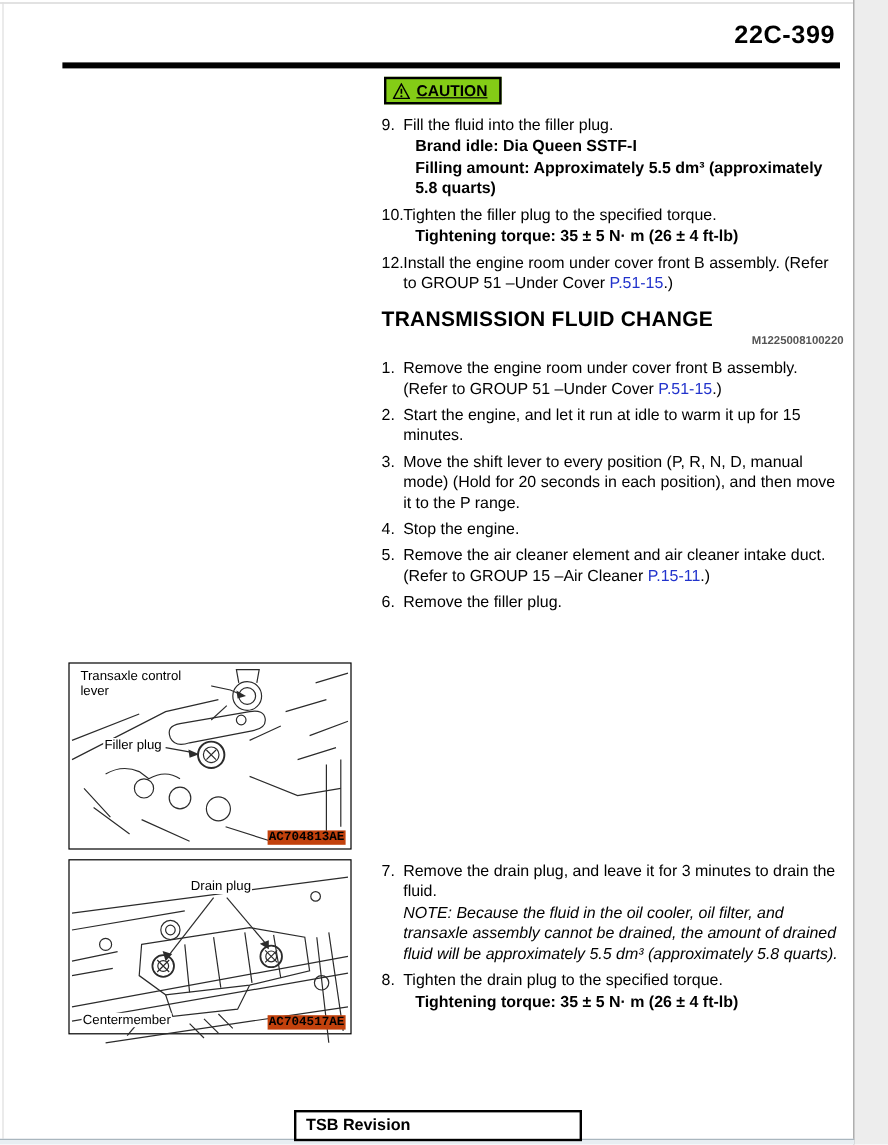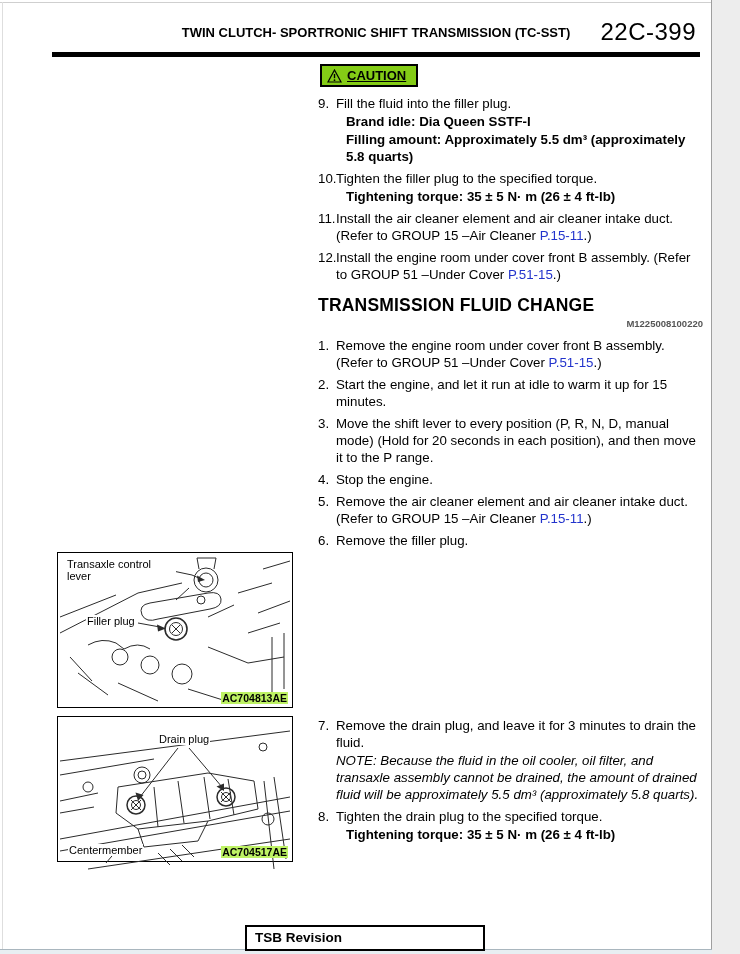--- a/index.html
+++ b/index.html
@@ -7,21 +7,21 @@
         font-family:"Liberation Sans", sans-serif;color:#000;}
   
   .edge-top{position:absolute;left:0;top:2px;width:740px;height:1px;background:#cfcfcf;}
   .edge-left{position:absolute;left:2px;top:2px;width:1px;height:947px;background:#dedede;}
   .edge-right-strip{position:absolute;left:711px;top:0;width:29px;height:954px;background:#ededed;border-left:1px solid #9f9f9f;box-sizing:border-box;}
   .edge-bottom-strip{position:absolute;left:0;top:949px;width:712px;height:5px;background:#e8eef2;border-top:1px solid #a9b6be;box-sizing:border-box;}
 
   
   .hdr-titles{position:absolute;left:52px;top:26px;width:648px;text-align:center;
               font-weight:bold;font-size:13px;line-height:13px;}
-  .hdr-pagenum{position:absolute;right:44px;top:18px;font-weight:normal;font-size:24px;letter-spacing:.5px;}
+  .hdr-pagenum{position:absolute;right:44px;top:18px;font-weight:bold;font-size:21px;letter-spacing:.5px;}
   .hdr-rule{position:absolute;left:52px;top:52px;width:648px;height:5px;background:#000;}
 
   
   .col{position:absolute;left:318px;width:387px;font-size:13.3px;line-height:17px;}
   .col-top{top:64px;}
   .col-drain{top:717px;}
 
   .caution-box{display:inline-flex;align-items:center;gap:5px;border:2px solid #000;
                background:#84cc16;padding:1px 10px 1px 5px;font-weight:bold;font-size:13px;
                margin:0 0 3px 2px;text-decoration:underline;}
@@ -37,37 +37,36 @@
 
   .sec-heading{margin:14px 0 0 0;font-size:17.5px;font-weight:bold;letter-spacing:.2px;}
   .sec-code{text-align:right;font-size:9.5px;font-weight:bold;color:#555;margin:1px 2px 2px 0;}
 
   
   .fig{position:absolute;left:57px;width:236px;border:1px solid #000;background:#fff;box-sizing:border-box;}
   #fig1{top:552px;height:156px;padding-left:24px;}
   #fig2{top:716px;height:146px;}
   .fig svg{position:absolute;left:0;top:0;}
   .fig-label{position:absolute;font-size:11px;line-height:12px;background:#fff;padding:0 1px;}
-  .fig-code{position:absolute;right:4px;bottom:3px;font-size:10.5px;font-weight:bold;background:#bef264;padding:0 1px;}
+  .fig-code{position:absolute;right:4px;bottom:3px;font-size:10.5px;font-weight:bold;background:#c2410c;padding:0 1px;font-family:Liberation Mono, monospace;}
 
   
   .tsb-box{position:absolute;left:245px;top:925px;width:240px;height:26px;border:2px solid #000;
            box-sizing:border-box;font-weight:bold;font-size:13.5px;line-height:22px;padding-left:8px;background:#fff;}
 </style>
 </head>
 <body>
 
 <div id="page">
   <div class="edge-top"></div>
   <div class="edge-left"></div>
   <div class="edge-right-strip"></div>
   <div class="edge-bottom-strip"></div>
 
   <div class="hdr-titles">
-    <div>TWIN CLUTCH- SPORTRONIC SHIFT TRANSMISSION (TC-SST)</div>
   </div>
   <div class="hdr-pagenum">22C-399</div>
   <div class="hdr-rule"></div>
 
   <div class="col col-top">
     <div class="caution-box">
       <span style="display:inline-flex;">
         <svg width="15" height="14" viewBox="0 0 15 14">
           <path d="M7.5 1 L14 13 L1 13 Z" fill="none" stroke="#000" stroke-width="1.2"></path>
           <line x1="7.5" y1="5" x2="7.5" y2="9.2" stroke="#000" stroke-width="1.4"></line>
@@ -83,26 +82,20 @@
         <p>Fill the fluid into the filler plug.</p>
         <p class="spec">Brand idle: Dia Queen SSTF-I</p>
         <p class="spec">Filling amount: Approximately 5.5 dm³ (approximately 5.8 quarts)</p>
       </div>
     </div>
     <div class="step">
       <span class="num">10.</span>
       <div class="body">
         <p>Tighten the filler plug to the specified torque.</p>
         <p class="spec">Tightening torque: 35 ± 5 N· m (26 ± 4 ft-lb)</p>
-      </div>
-    </div>
-    <div class="step">
-      <span class="num">11.</span>
-      <div class="body">
-        <p><span>Install the air cleaner element and air cleaner intake duct. (Refer to GROUP 15 –Air Cleaner </span><a class="lnk">P.15-11</a><span>.)</span></p>
       </div>
     </div>
     <div class="step">
       <span class="num">12.</span>
       <div class="body">
         <p><span>Install the engine room under cover front B assembly. (Refer to GROUP 51 –Under Cover </span><a class="lnk">P.51-15</a><span>.)</span></p>
       </div>
     </div>
 
     <h2 class="sec-heading">TRANSMISSION FLUID CHANGE</h2>

